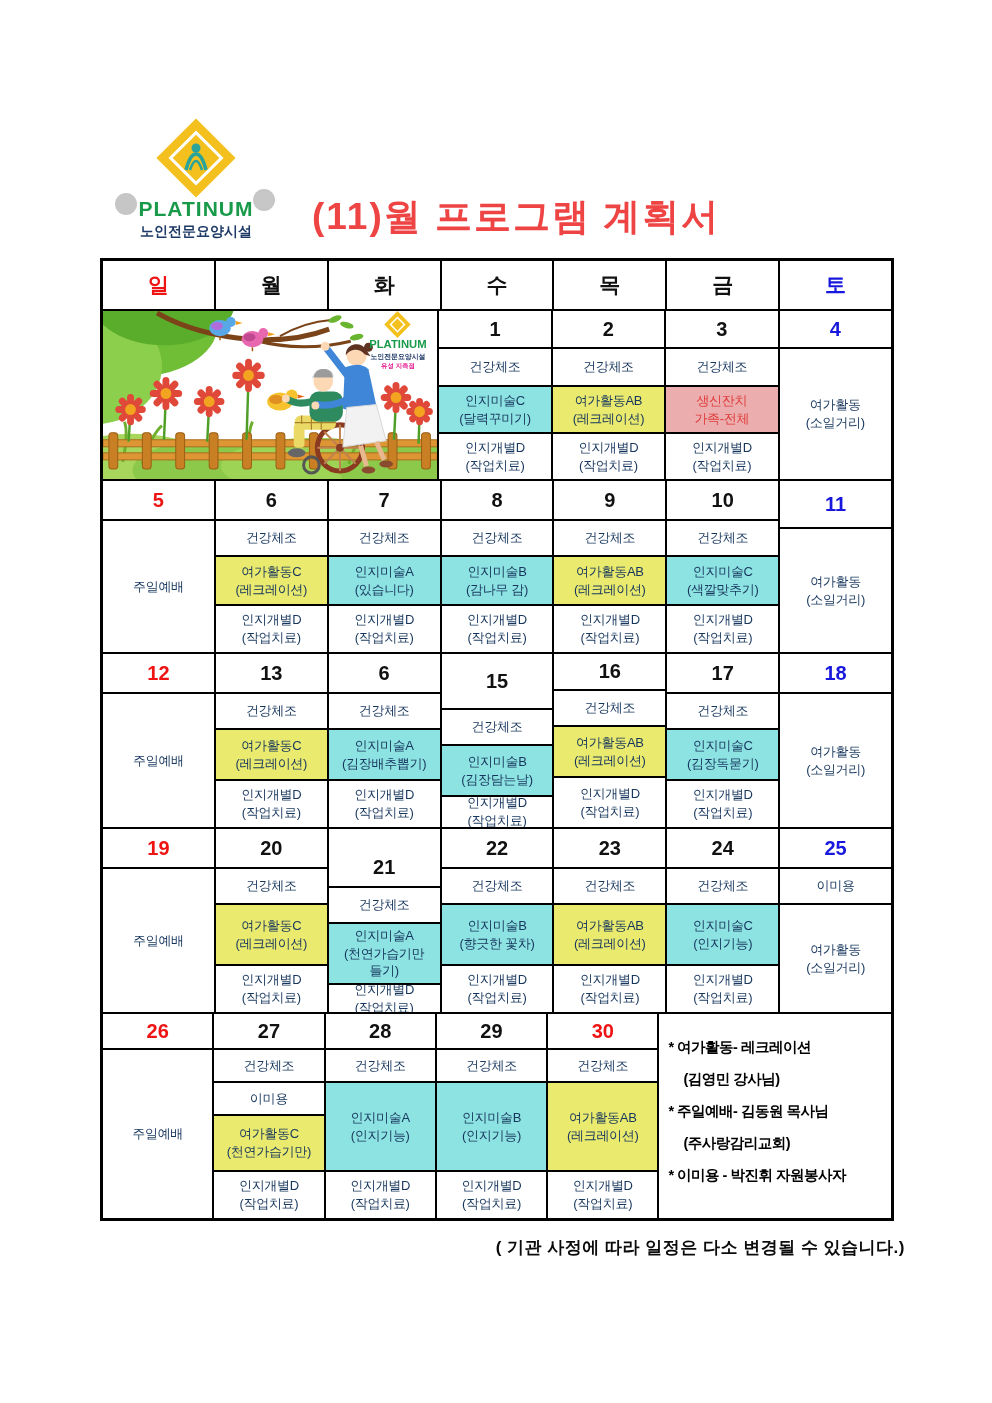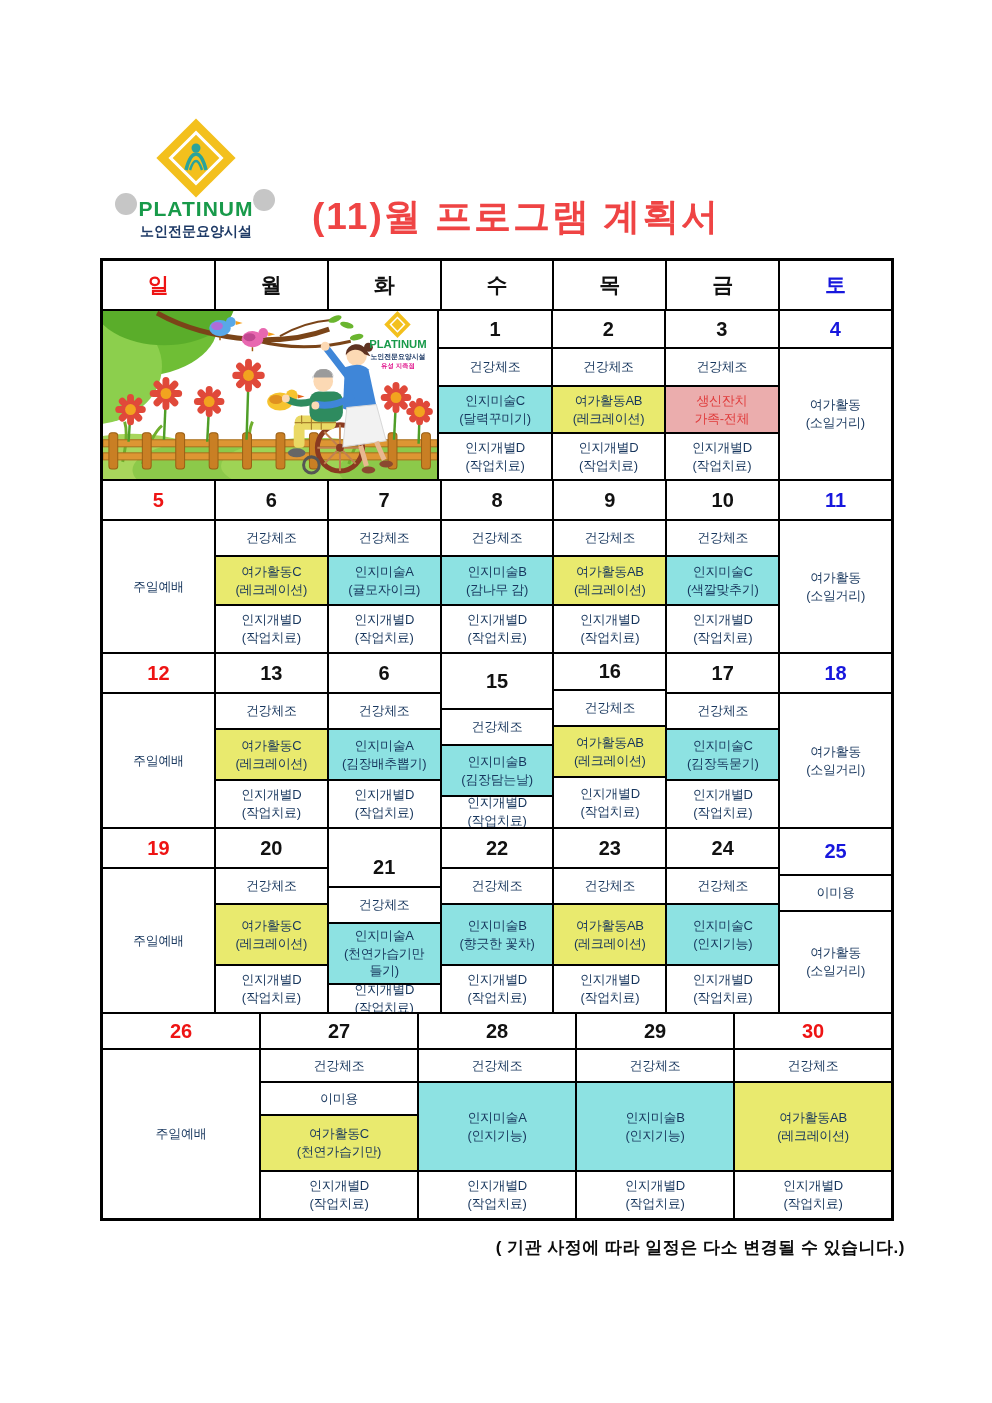--- a/index.html
+++ b/index.html
@@ -315,21 +315,21 @@
             <div>(작업치료)</div>
           </div>
         </div>
         <div class="cell bl" style="flex: 1 1 0px;">
           <div class="daterow" style="height: 40px; color: rgb(17, 17, 17);">7</div>
           <div class="sub bb" style="height: 36px;">
             <div>건강체조</div>
           </div>
           <div class="sub bb" style="height: 49px; background: rgb(141, 226, 226);">
             <div>인지미술A</div>
-            <div>(귤모자이크)</div>
+            <div>(있습니다)</div>
           </div>
           <div class="sub fill">
             <div>인지개별D</div>
             <div>(작업치료)</div>
           </div>
         </div>
         <div class="cell bl" style="flex: 1 1 0px;">
           <div class="daterow" style="height: 40px; color: rgb(17, 17, 17);">8</div>
           <div class="sub bb" style="height: 36px;">
             <div>건강체조</div>
@@ -365,21 +365,21 @@
           <div class="sub bb" style="height: 49px; background: rgb(141, 226, 226);">
             <div>인지미술C</div>
             <div>(색깔맞추기)</div>
           </div>
           <div class="sub fill">
             <div>인지개별D</div>
             <div>(작업치료)</div>
           </div>
         </div>
         <div class="cell bl" style="flex: 1 1 0px;">
-          <div class="daterow" style="height: 40px; color: rgb(23, 23, 221);">11</div>
+          <div class="daterow" style="height: 48px; color: rgb(23, 23, 221);">11</div>
           <div class="sub fill">
             <div>여가활동</div>
             <div>(소일거리)</div>
           </div>
         </div>
       </div>
       <div class="week" style="height: 175px;">
         <div class="cell" style="flex: 1 1 0px;">
           <div class="daterow" style="height: 40px; color: rgb(238, 20, 20);">12</div>
           <div class="sub fill">
@@ -536,21 +536,21 @@
           <div class="sub bb" style="height: 61px; background: rgb(141, 226, 226);">
             <div>인지미술C</div>
             <div>(인지기능)</div>
           </div>
           <div class="sub fill">
             <div>인지개별D</div>
             <div>(작업치료)</div>
           </div>
         </div>
         <div class="cell bl" style="flex: 1 1 0px;">
-          <div class="daterow" style="height: 47px; color: rgb(23, 23, 221);">25</div>
+          <div class="daterow" style="height: 40px; color: rgb(23, 23, 221);">25</div>
           <div class="sub bb" style="height: 36px;">
             <div>이미용</div>
           </div>
           <div class="sub fill">
             <div>여가활동</div>
             <div>(소일거리)</div>
           </div>
         </div>
       </div>
       <div class="week" style="height: 206px;">
@@ -611,18 +611,25 @@
             <div>건강체조</div>
           </div>
           <div class="sub bb" style="height: 89px; background: rgb(233, 234, 110);">
             <div>여가활동AB</div>
             <div>(레크레이션)</div>
           </div>
           <div class="sub fill">
             <div>인지개별D</div>
             <div>(작업치료)</div>
           </div>
+        </div>
+        <div class="cell bl notes" style="flex: 2 1 0px;">
+          <div class="nline">* 여가활동- 레크레이션</div>
+          <div class="nline indent">(김영민 강사님)</div>
+          <div class="nline">* 주일예배- 김동원 목사님</div>
+          <div class="nline indent">(주사랑감리교회)</div>
+          <div class="nline">* 이미용 - 박진휘 자원봉사자</div>
         </div>
       </div>
     </div>
 </div>
 
 <div class="footnote">( 기관 사정에 따라 일정은 다소 변경될 수 있습니다.)</div>
 
 </body></html>

